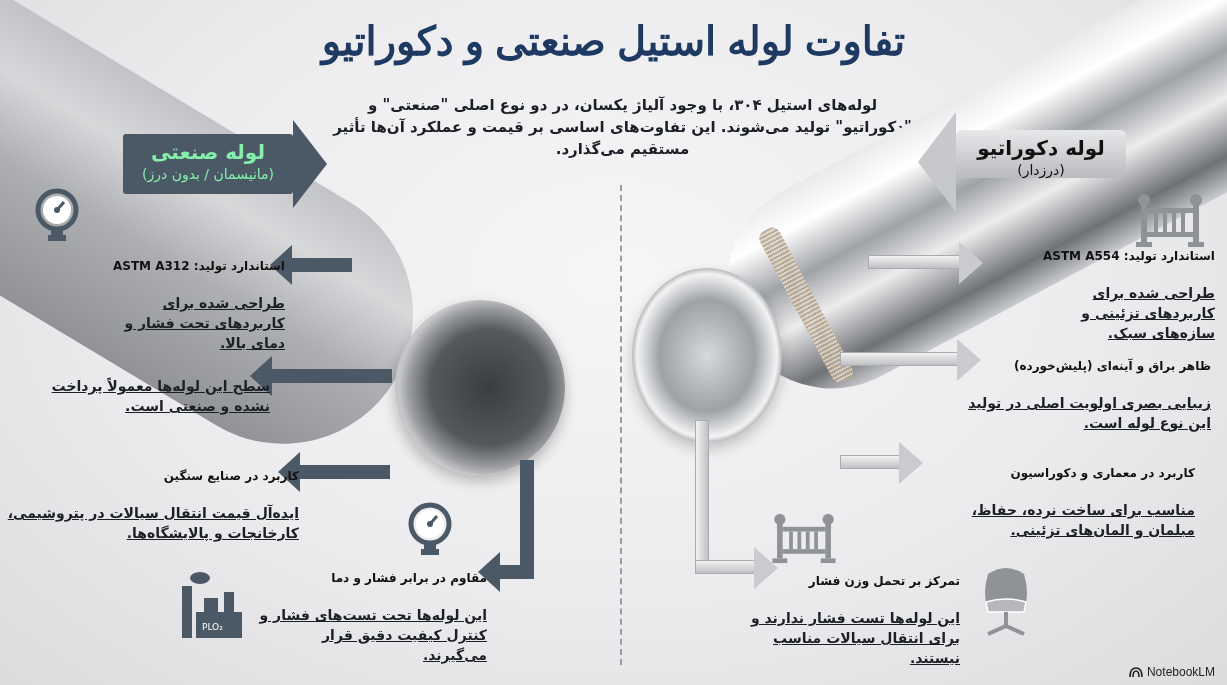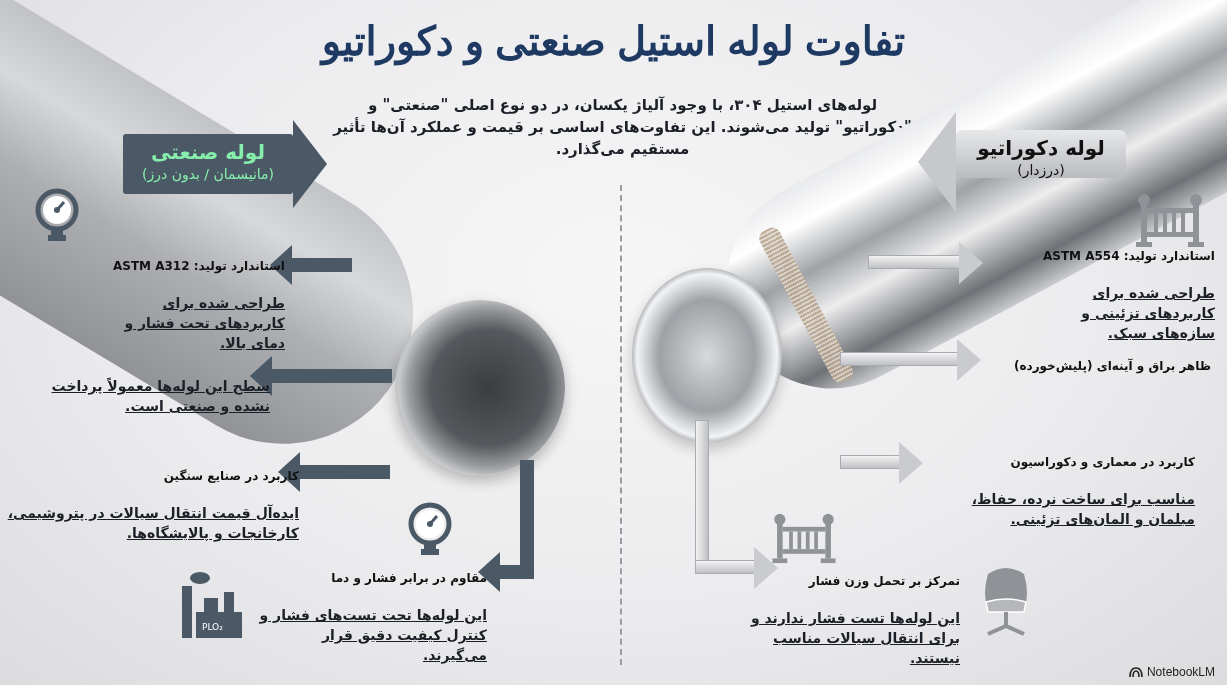--- a/index.html
+++ b/index.html
@@ -226,22 +226,23 @@
   <h3>مقاوم در برابر فشار و دما</h3>
   <p style="width:232px;margin-left:auto">این لوله‌ها تحت تست‌های فشار و کنترل کیفیت دقیق قرار می‌گیرند.</p>
 </div>
 
 <div class="feat" style="left:960px;top:245px;width:255px">
   <h3>استاندارد تولید: ASTM A554</h3>
   <p style="width:180px;margin-left:auto">طراحی شده برای کاربردهای تزئینی و سازه‌های سبک.</p>
 </div>
 <div class="feat" style="left:956px;top:355px;width:255px">
   <h3>ظاهر براق و آینه‌ای (پلیش‌خورده)</h3>
-</div>
-<div class="feat" style="left:925px;top:451px;width:270px">
+  <p style="width:250px;margin-left:auto">زیبایی بصری اولویت اصلی در تولید این نوع لوله است.</p>
+</div>
+<div class="feat" style="left:925px;top:462px;width:270px">
   <h3>کاربرد در معماری و دکوراسیون</h3>
   <p style="width:240px;margin-left:auto">مناسب برای ساخت نرده، حفاظ، مبلمان و المان‌های تزئینی.</p>
 </div>
 <div class="feat" style="left:750px;top:570px;width:210px">
   <h3>تمرکز بر تحمل وزن فشار</h3>
   <p style="width:210px;margin-left:auto">این لوله‌ها تست فشار ندارند و برای انتقال سیالات مناسب نیستند.</p>
 </div>
 
 <div class="brand">
   <svg width="14" height="10" viewBox="0 0 14 10">

